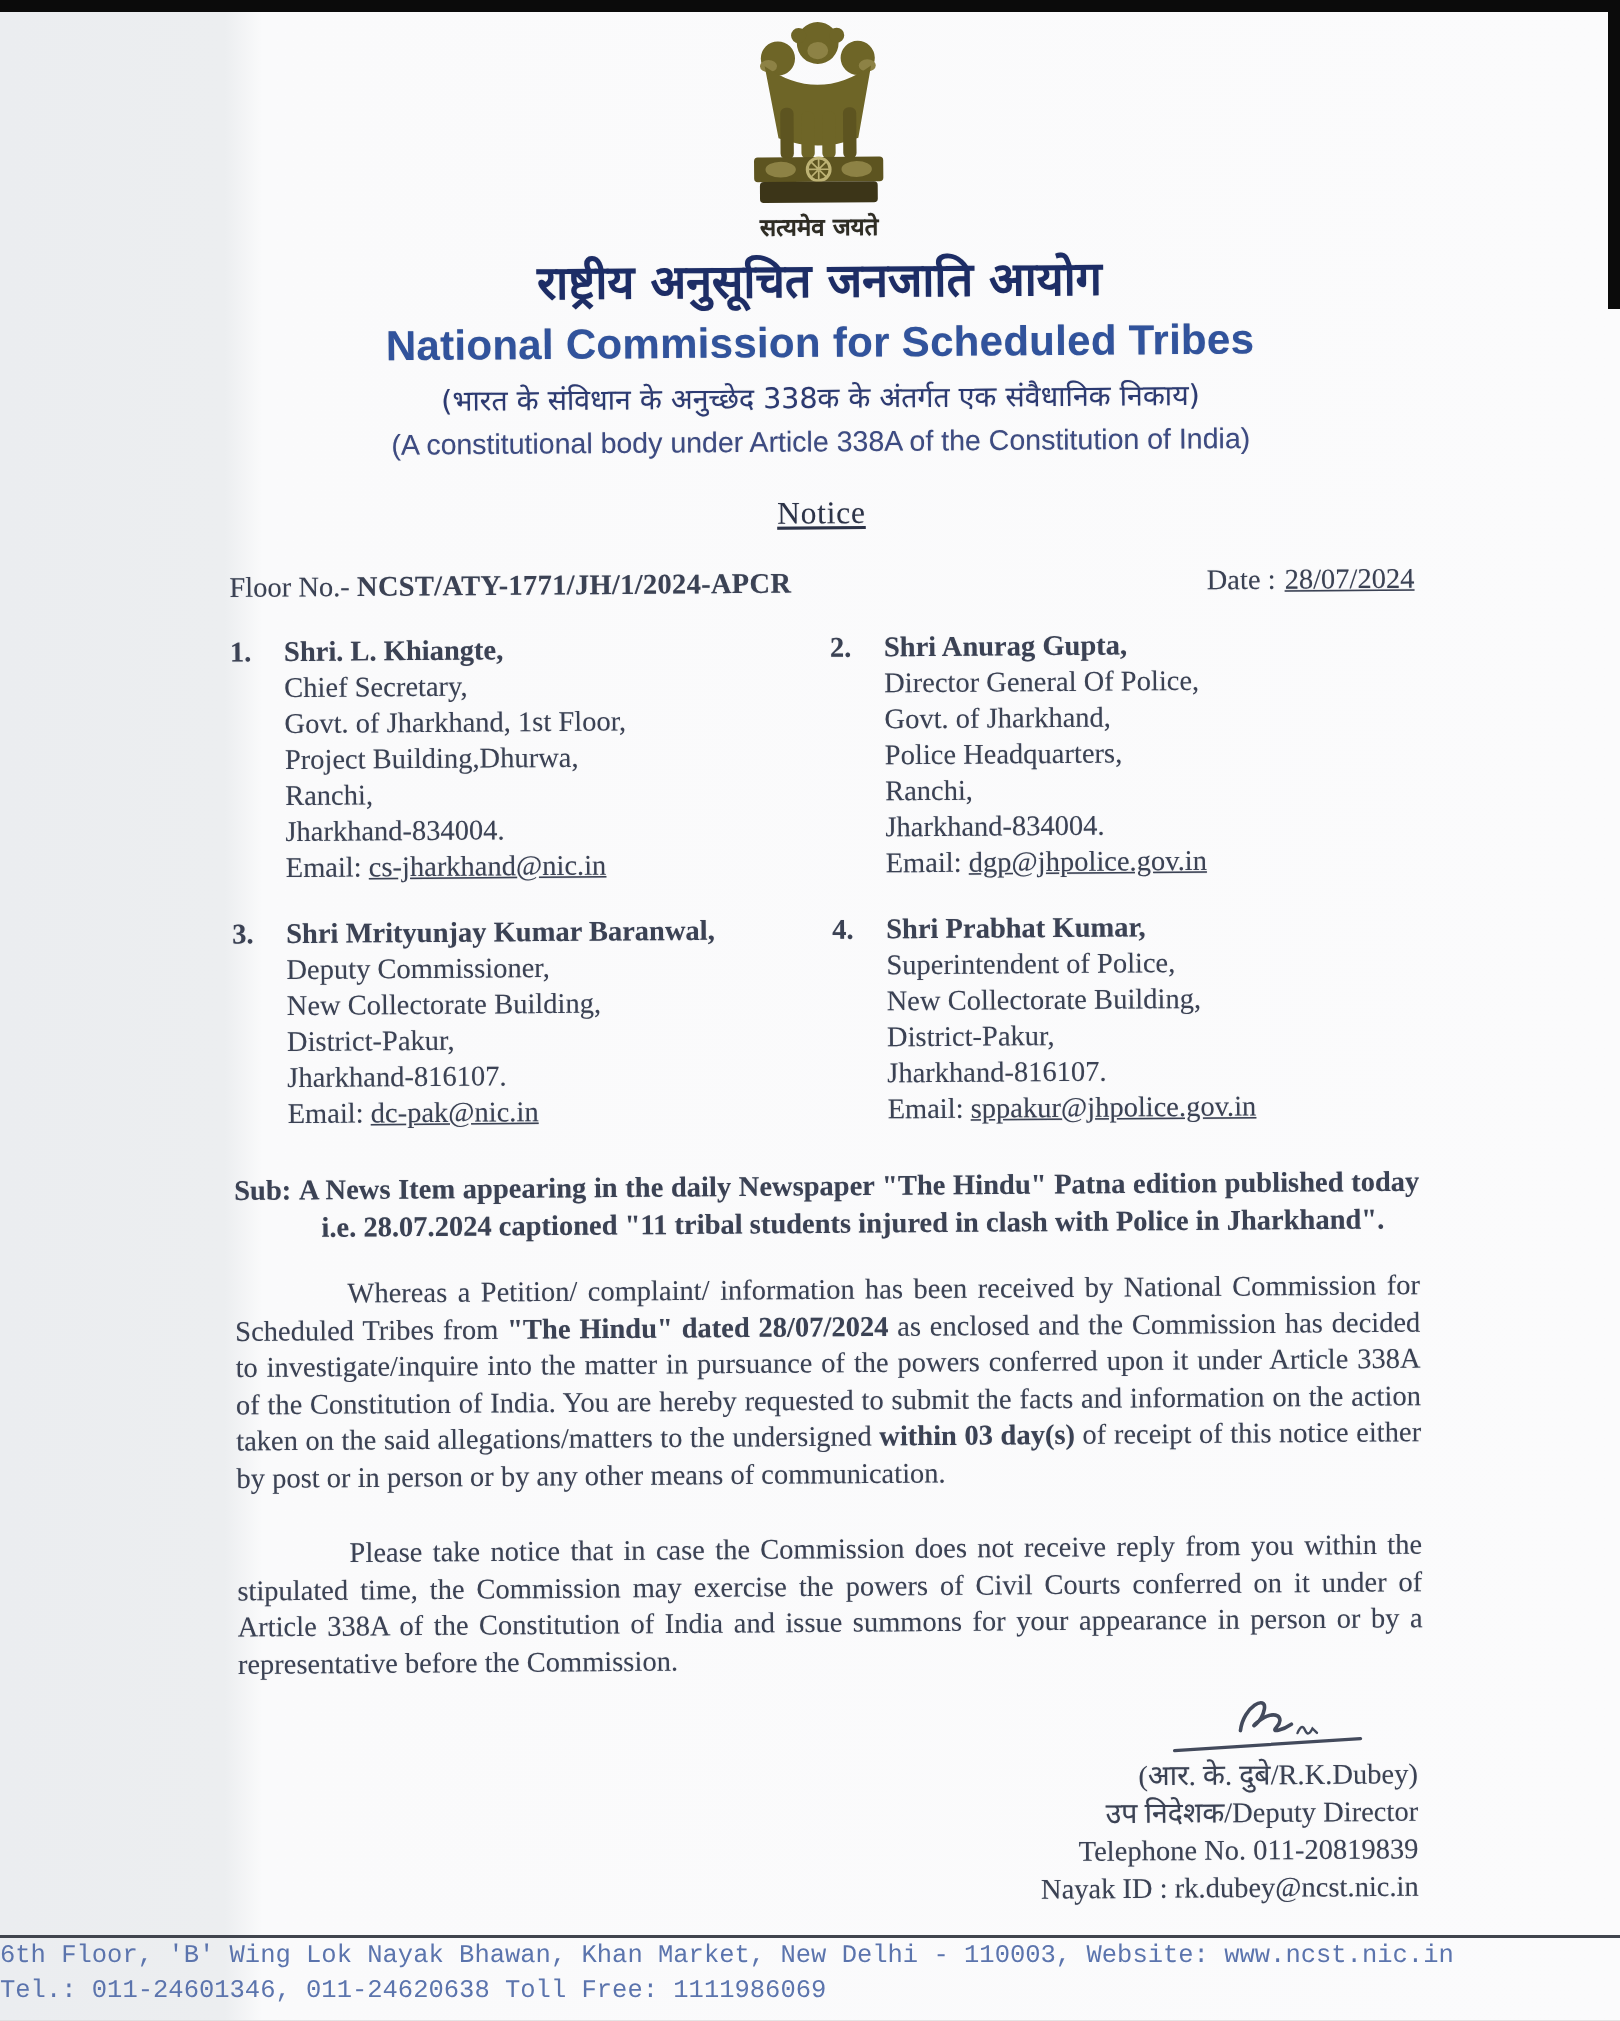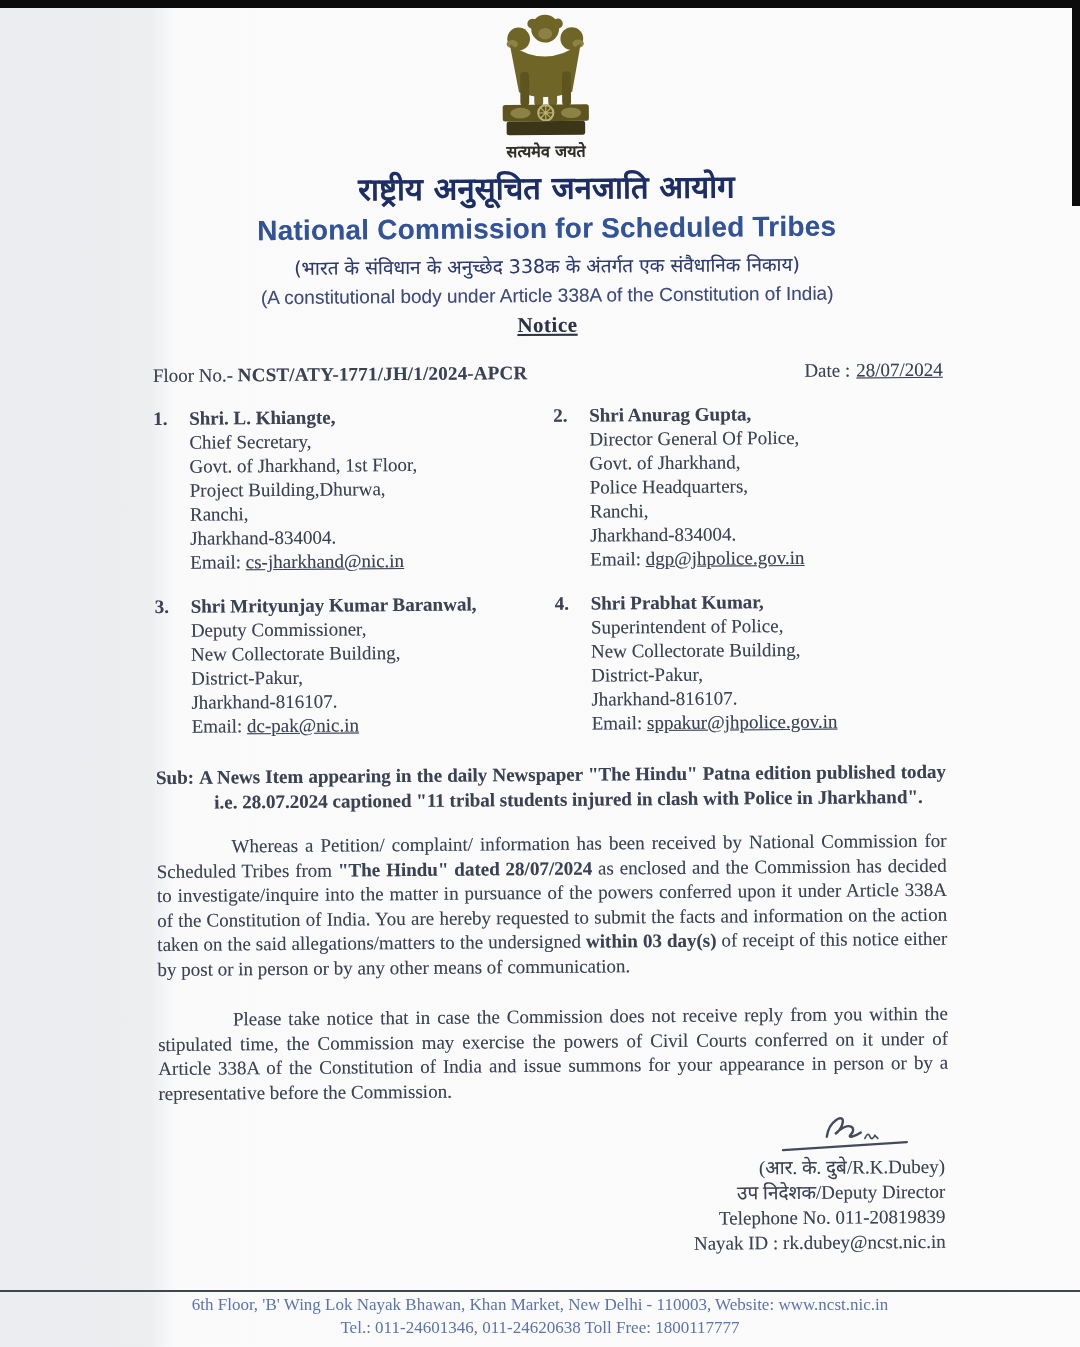--- a/index.html
+++ b/index.html
@@ -17,37 +17,37 @@
     transform:rotate(-0.45deg); transform-origin:left top;
     text-shadow:0 0 0.6px rgba(58,64,84,0.35);
   }
   header { text-align:center; }
   .emblem-wrap { line-height:0; }
   .motto { font-family:"DejaVu Sans","Liberation Sans",sans-serif; font-size:16px; font-weight:bold; color:#2f2d24; line-height:22px; margin-top:2px; }
   .title-hi { font-family:"DejaVu Sans","Liberation Sans",sans-serif; font-size:31px; font-weight:bold; color:#1d2d66; line-height:42px; margin-top:4px; }
   .title-en { font-family:"Liberation Sans",sans-serif; font-size:28px; font-weight:bold; color:#31539c; line-height:36px; margin-top:2px; letter-spacing:0.2px; }
   .sub-hi { font-family:"DejaVu Sans","Liberation Sans",sans-serif; font-size:19px; color:#2c3a72; line-height:26px; margin-top:6px; }
   .sub-en { font-family:"Liberation Sans",sans-serif; font-size:19px; color:#3d4b82; line-height:25px; margin-top:4px; }
-  .notice { display:inline-block; font-size:21px; font-weight:bold; color:#2c3348; text-decoration:underline; margin-top:5px; letter-spacing:0.5px; }
+  .notice { display:inline-block; font-size:21px; font-weight:normal; color:#2c3348; text-decoration:underline; margin-top:22px; letter-spacing:0.5px; }
   .meta-row { display:flex; justify-content:space-between; align-items:baseline; margin-top:24px; font-size:19px; }
   .meta-row b { letter-spacing:0.2px; }
   .date-val { padding-left:6px;text-decoration:underline; }
   .addressees { display:grid; grid-template-columns:1fr 1fr; column-gap:10px; row-gap:20px; margin-top:20px; }
   .addr { display:flex; font-size:19px; line-height:24px; }
   .addr .num { font-weight:bold; width:36px; flex:0 0 36px; }
   .addr .name { font-weight:bold; }
   .email { text-decoration:underline; }
   .subject { margin-top:26px; font-size:19px; font-weight:bold; line-height:25px; text-align:justify; padding-left:58px; text-indent:-58px; }
   .para { margin-top:20px; font-size:19px; line-height:24.5px; text-align:justify; text-indent:75px; }
   .para + .para { margin-top:26px; }
   .sig-block { margin-top:8px; text-align:right; font-size:19px; line-height:25px; padding-right:4px; }
   .sig-mark { padding-right:26px; line-height:0; }
   .footer-rule { position:absolute; left:0; right:0; bottom:55px; height:2px; background:#41454e; }
-  .footer { position:absolute; left:0; right:0; bottom:8px; text-align:center;
-    font-family:Liberation Serif, serif; font-size:17px; line-height:23px; color:#5b74ad; }
+  .footer { position:absolute; left:0; right:0; bottom:8px; text-align:left;
+    font-family:Liberation Mono, monospace; font-size:17px; line-height:23px; color:#5b74ad; }
 </style>
 </head>
 <body>
 
 <div class="page">
   <div class="top-strip"></div>
   <div class="right-strip"></div>
 
   <div class="sheet">
     <header>
@@ -181,15 +181,15 @@
       <div>
         <span>Nayak ID :</span>
         <span>rk.dubey@ncst.nic.in</span>
       </div>
     </div>
   </div>
 
   <div class="footer-rule"></div>
   <footer class="footer">
     <div>6th Floor, 'B' Wing Lok Nayak Bhawan, Khan Market, New Delhi - 110003, Website: www.ncst.nic.in</div>
-    <div>Tel.: 011-24601346, 011-24620638 Toll Free: 1800117777</div>
+    <div>Tel.: 011-24601346, 011-24620638 Toll Free: 1111986069</div>
   </footer>
 </div>
 
 </body></html>

